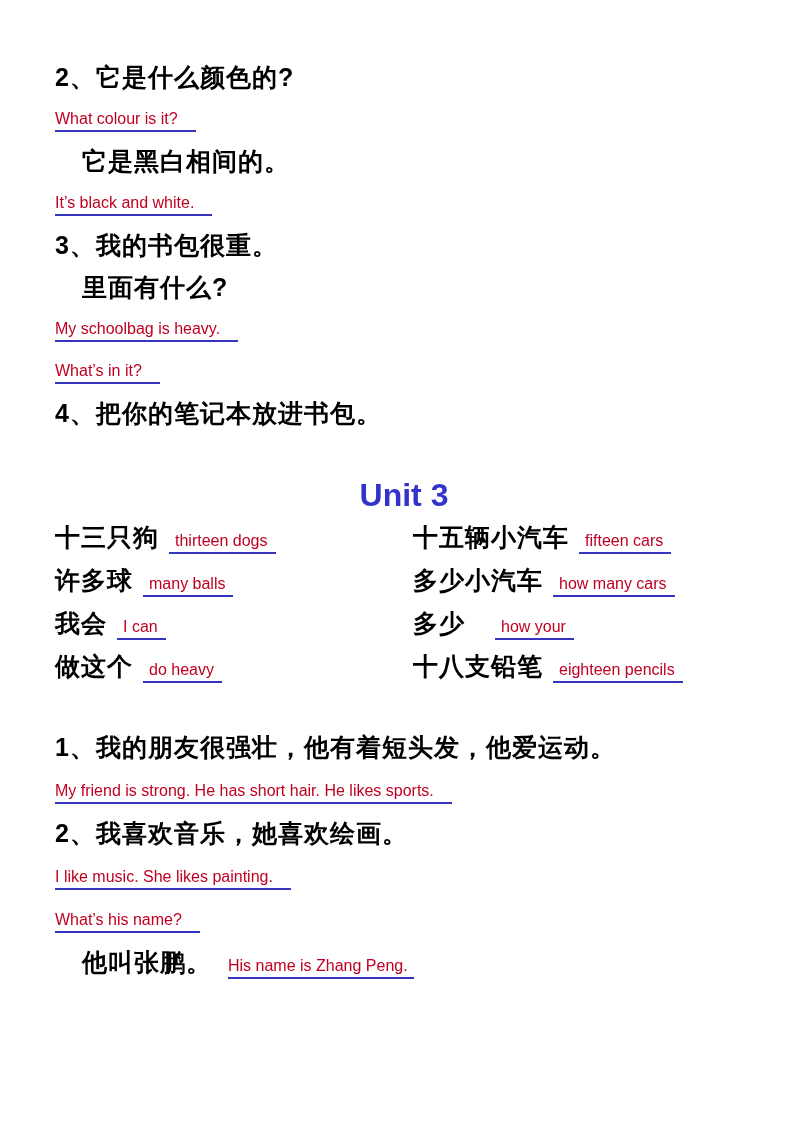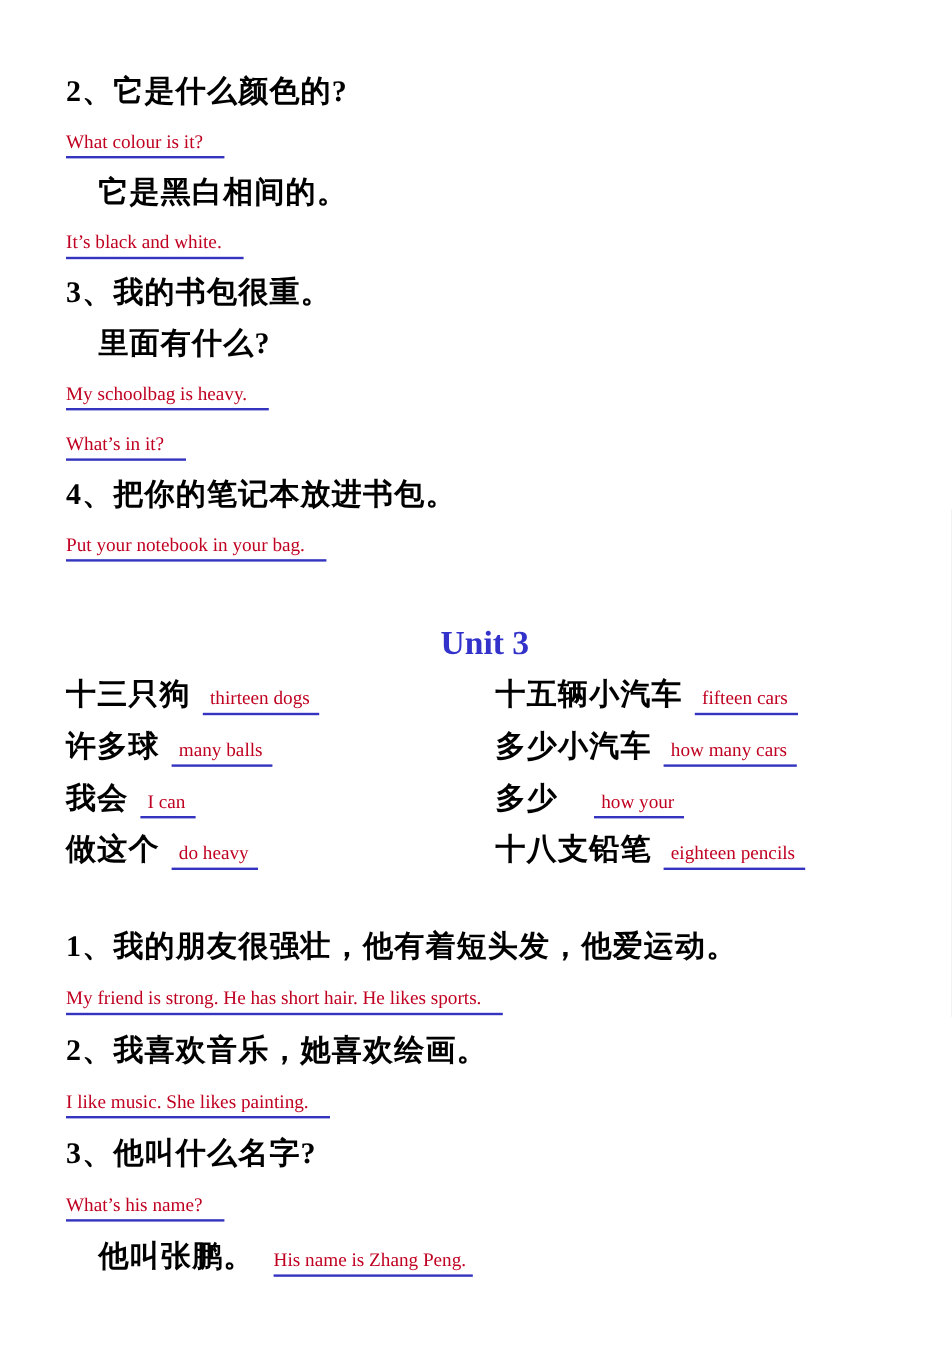--- a/index.html
+++ b/index.html
@@ -13,21 +13,20 @@
   html, body { background: #e8e8e8; }
   body {
     font-family: "Liberation Sans", "DejaVu Sans", sans-serif;
   }
   .page {
     position: relative;
     width: 793px;
     height: 1122px;
     background: var(--background);
     overflow: hidden;
-    font-family: Liberation Serif, serif;
   }
   .content {
     padding: 56px 40px 0 55px;
   }
   
   .line {
     height: 42px;
     line-height: 42px;
     white-space: nowrap;
   }
@@ -49,21 +48,21 @@
   }
   
   .unit-heading {
     margin-top: 40px;
     height: 42px;
     line-height: 42px;
     text-align: center;
   }
   .unit-heading span {
     color: var(--heading);
-    font-size: 28px;
+    font-size: 32px;
     font-weight: 700;
   }
   
   .vocab { margin-top: 0; }
   .vocab-row {
     display: flex;
     height: 43px;
     line-height: 43px;
     white-space: nowrap;
   }
@@ -103,23 +102,20 @@
         <span class="zh-text">里面有什么?</span>
       </div>
       <div class="line">
         <span class="en-underline">My schoolbag is heavy.</span>
       </div>
       <div class="line">
         <span class="en-underline">What’s in it?</span>
       </div>
       <div class="line">
         <span class="zh-text">4、把你的笔记本放进书包。</span>
-      </div>
-      <div class="line">
-        <span class="en-underline">Put your notebook in your bag.</span>
       </div>
     </div>
 
     <div class="unit-heading">
       <span>Unit 3</span>
     </div>
 
     <div class="vocab">
       <div class="vocab-row">
         <div class="vocab-cell">
@@ -162,23 +158,20 @@
       <div class="line">
         <span class="en-underline">My friend is strong. He has short hair. He likes sports.</span>
       </div>
       <div class="line">
         <span class="zh-text">2、我喜欢音乐，她喜欢绘画。</span>
       </div>
       <div class="line">
         <span class="en-underline">I like music. She likes painting.</span>
       </div>
       <div class="line">
-        <span class="zh-text">3、他叫什么名字?</span>
-      </div>
-      <div class="line">
         <span class="en-underline">What’s his name?</span>
       </div>
       <div class="line indent answer">
         <span class="zh-text">他叫张鹏。</span><span class="en-underline">His name is Zhang Peng.</span>
       </div>
     </div>
 
   </div>
 </div>
 

